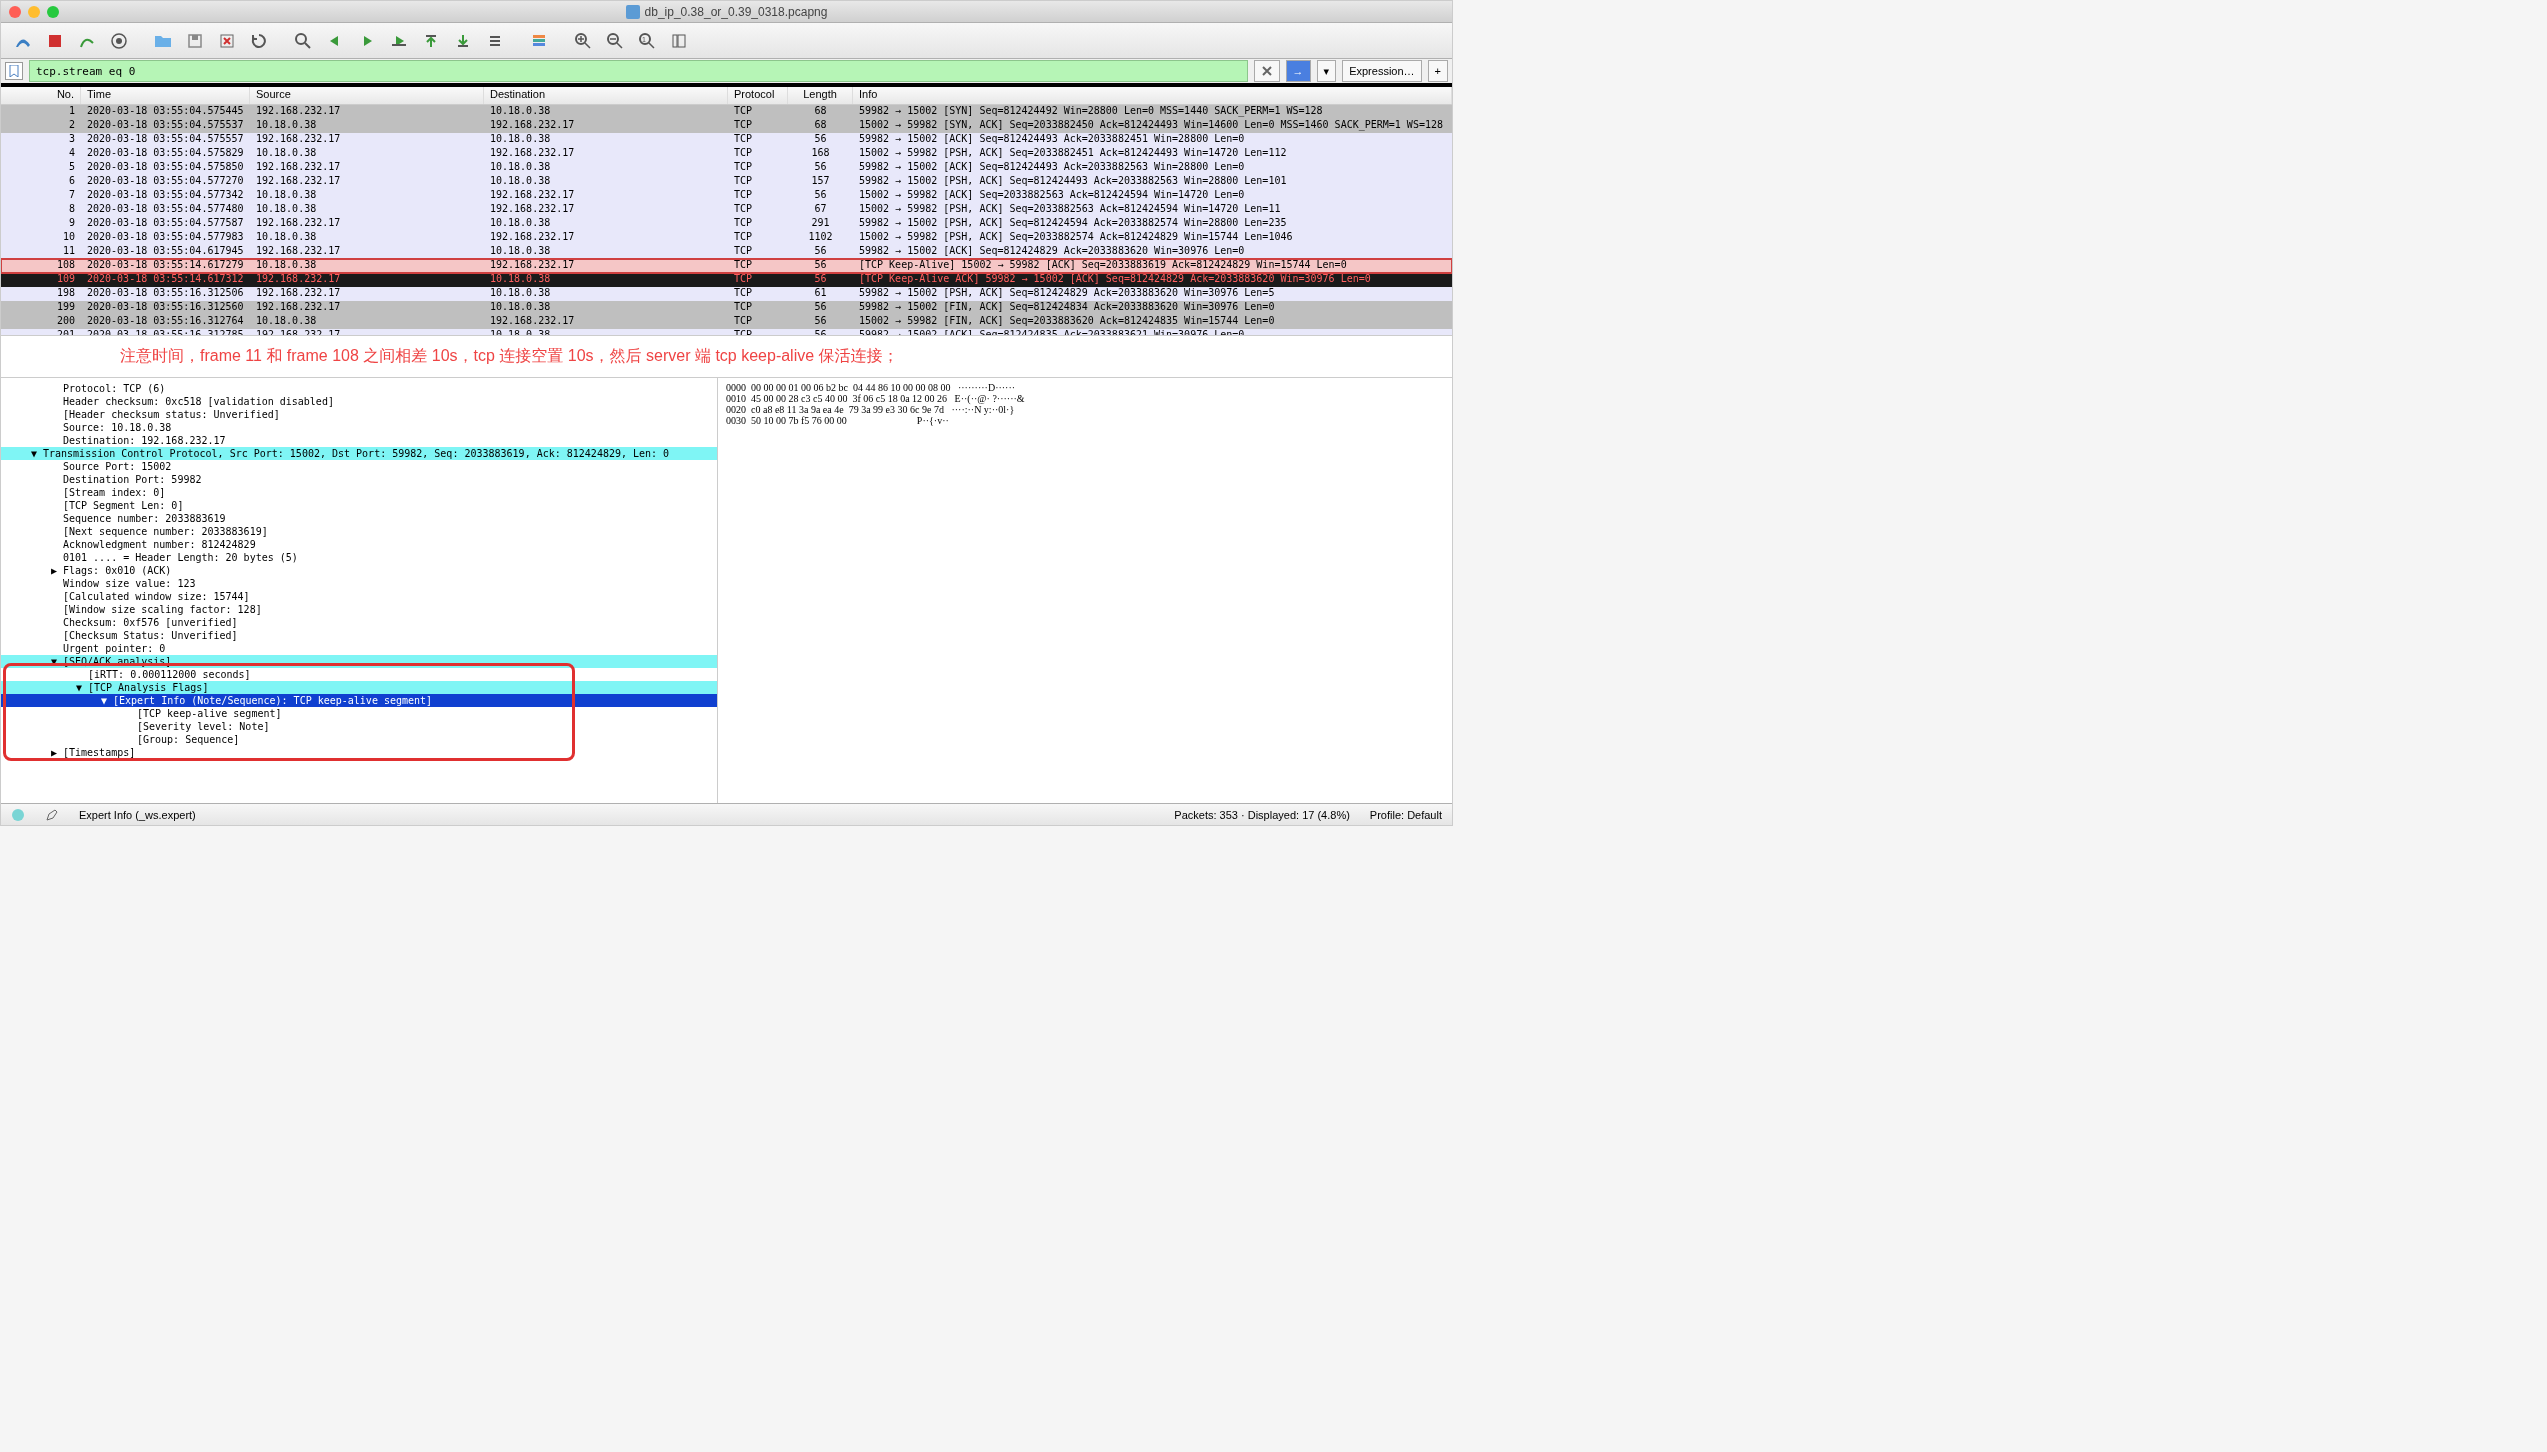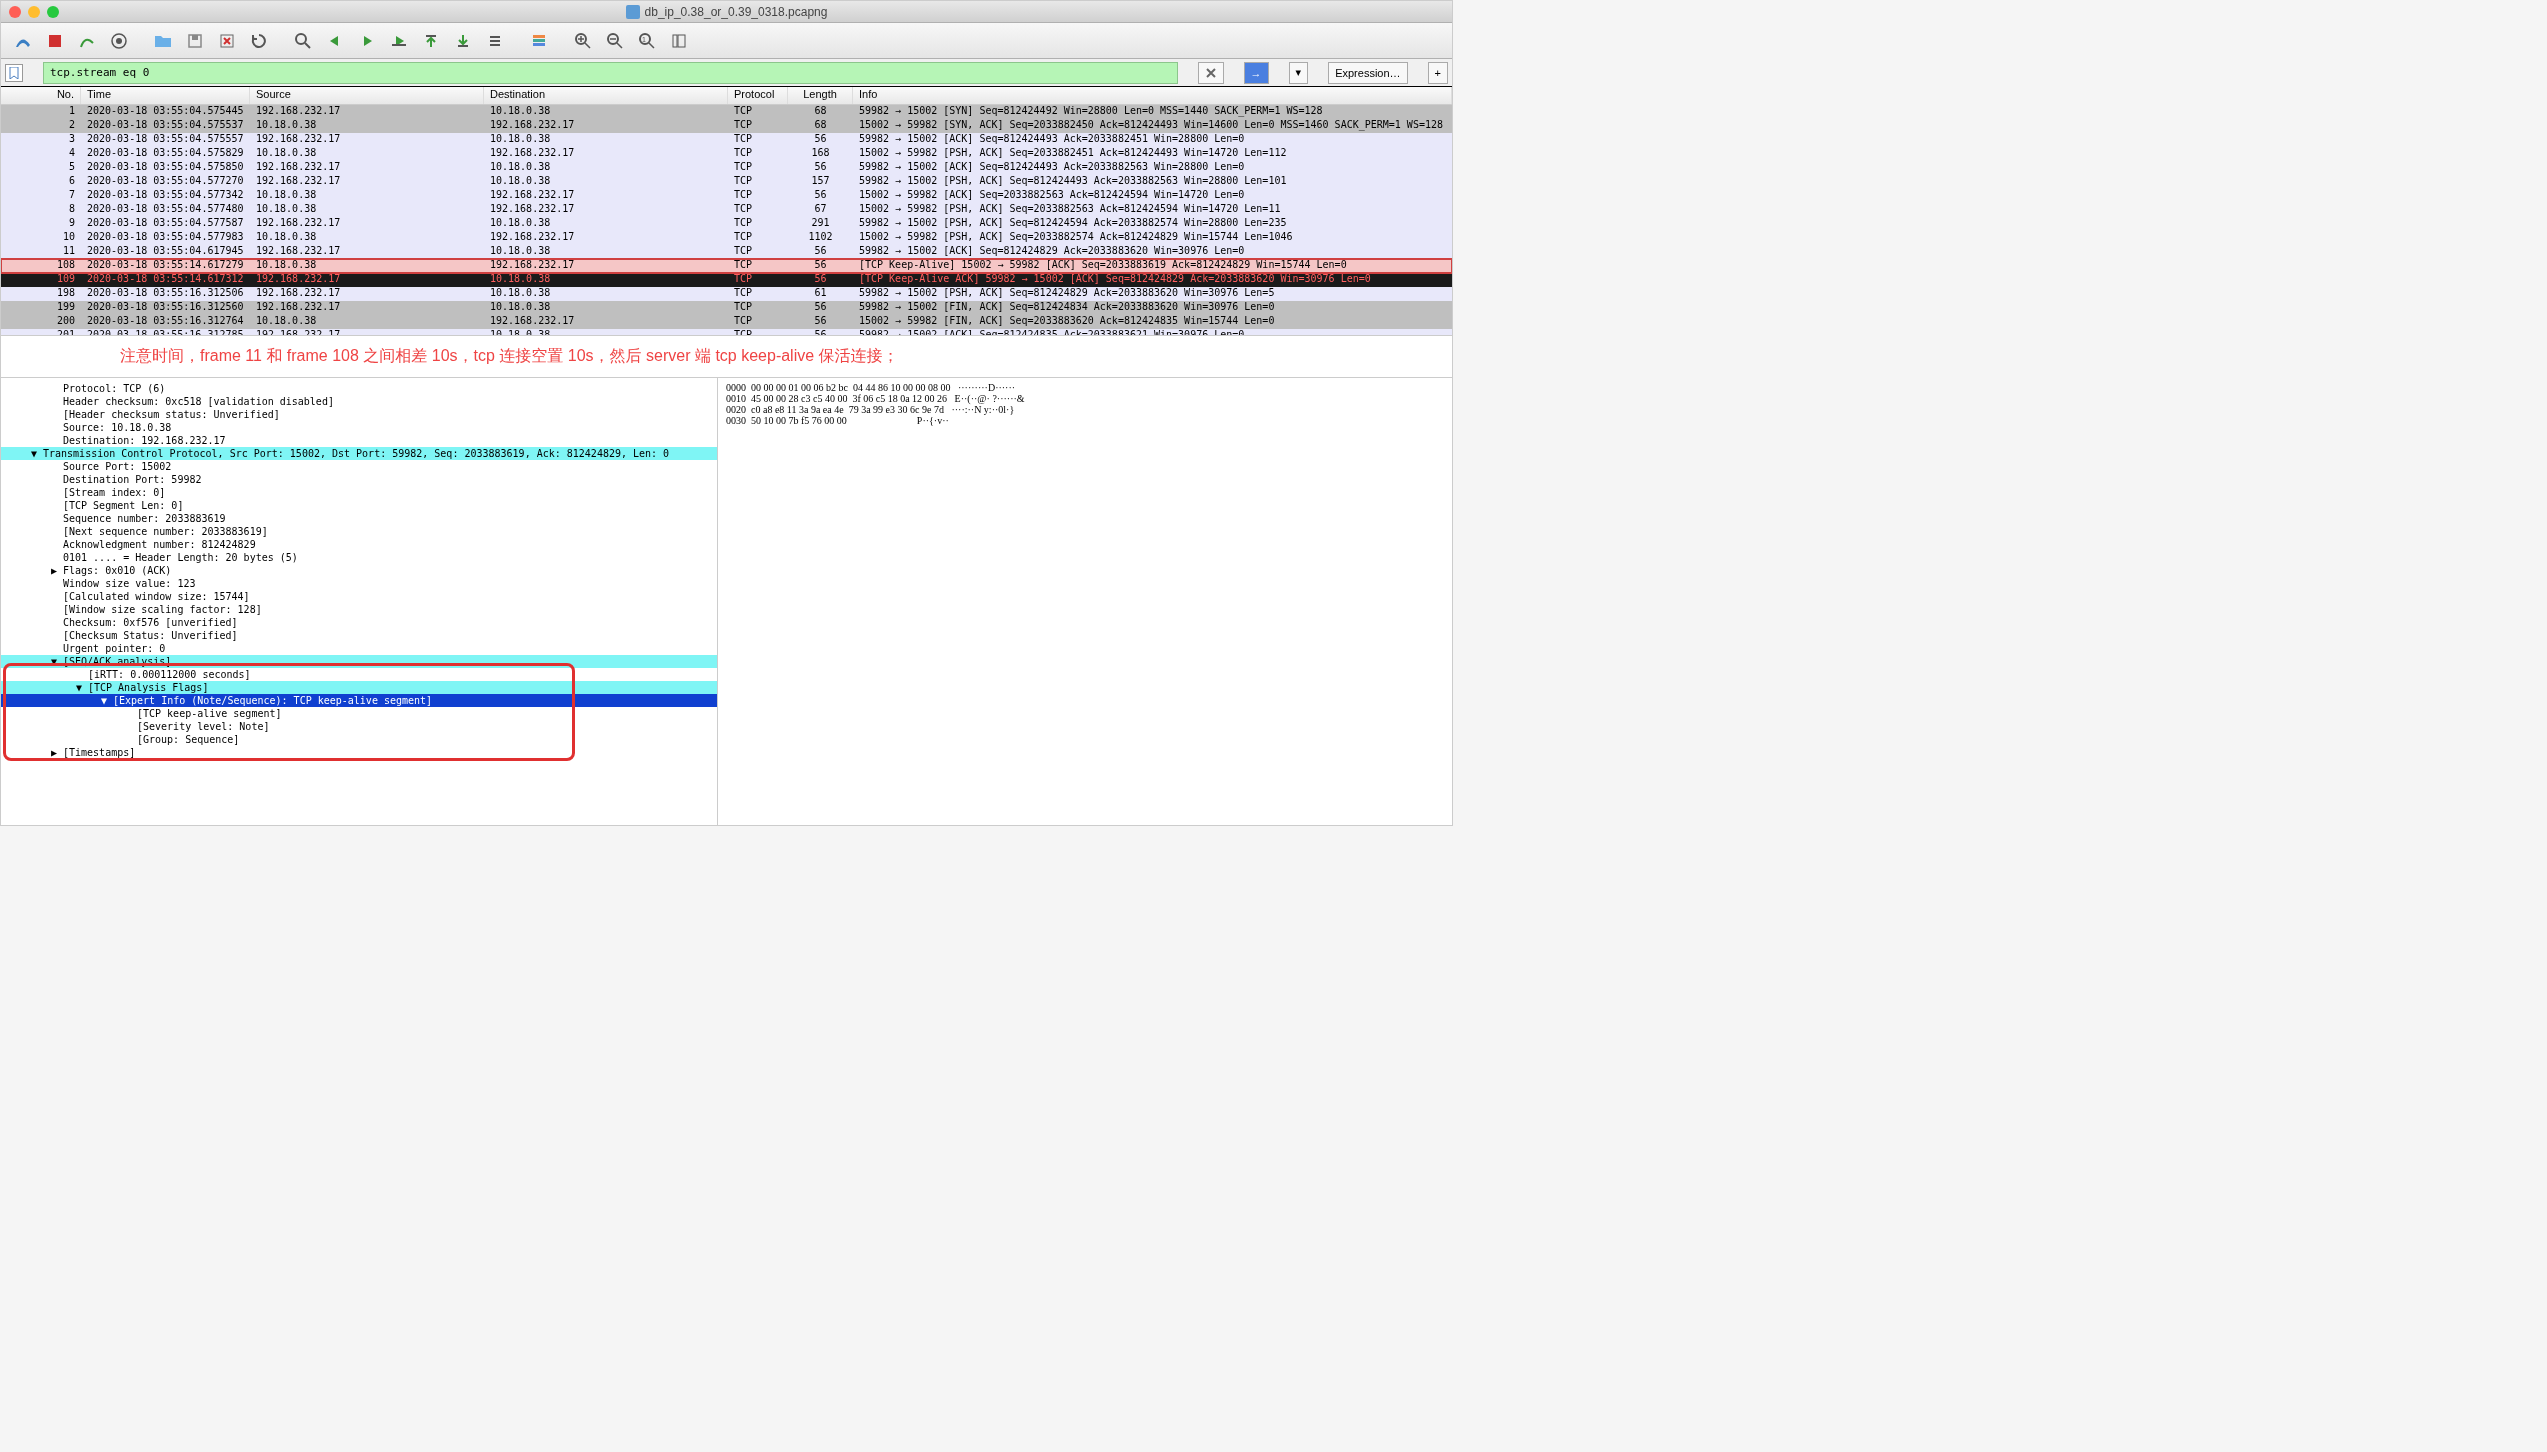--- a/index.html
+++ b/index.html
@@ -7,21 +7,21 @@
 .window{width:1453px;height:826px;background:#fff;display:flex;flex-direction:column;border:1px solid #ccc}
 .titlebar{height:22px;background:linear-gradient(#e8e8e8,#d0d0d0);display:flex;align-items:center;padding:0 8px;border-bottom:1px solid #b0b0b0;position:relative}
 .traffic{display:flex;gap:7px;position:absolute;left:8px}
 .dot{width:12px;height:12px;border-radius:50%}
 .dot.r{background:#ff5f56}.dot.y{background:#ffbd2e}.dot.g{background:#27c93f}
 .titlebar-title{margin:0 auto;font-size:12px;color:#444;display:flex;align-items:center;gap:5px}
 .file-icon{width:14px;height:14px;background:#5b9bd5;border-radius:2px;display:inline-block}
 .toolbar{height:36px;background:linear-gradient(#f7f7f7,#e5e5e5);display:flex;align-items:center;padding:0 8px;gap:4px;border-bottom:1px solid #b0b0b0}
 .tbtn{width:28px;height:28px;display:flex;align-items:center;justify-content:center;border-radius:3px}
 .tsep{width:8px}
-.filterbar{height:28px;display:flex;align-items:center;padding:0 4px;gap:20px;border-bottom:1px solid #000000;background:#f0f0f0}
+.filterbar{height:28px;display:flex;align-items:center;padding:0 4px;gap:6px;border-bottom:4px solid #000000;background:#f0f0f0}
 .filter-input{flex:1;height:22px;background:#b6f5b6;border:1px solid #8cc68c;padding:0 6px;font-family:monospace;font-size:11px;display:flex;align-items:center}
 .bookmark{width:18px;height:18px;border:1px solid #999;background:#fff;display:flex;align-items:center;justify-content:center}
 .filter-btn{height:22px;padding:0 6px;border:1px solid #aaa;background:#f8f8f8;font-size:11px;display:flex;align-items:center}
 .packet-list{height:249px;overflow:auto;background:#fff;border-bottom:1px solid #ccc;position:relative}
 .phdr{display:flex;background:linear-gradient(#fafafa,#e8e8e8);border-bottom:1px solid #ccc;height:18px;font-size:11px;position:sticky;top:0}
 .phdr>div{padding:1px 6px;border-right:1px solid #ddd}
 .prow{display:flex;height:14px;font-family:Menlo,monospace;font-size:10px}
 .prow>div{padding:0 6px;white-space:nowrap;overflow:hidden}
 .c-no{width:80px;text-align:right}
 .c-time{width:169px}
@@ -419,15 +419,27 @@
     <div class="redbox" style="top:285px"></div>
   </div>
   <div class="hex-pane" id="hex-rows">
         <div class="hex-line">0000  00 00 00 01 00 06 b2 bc  04 44 86 10 00 00 08 00   ·········D······</div>
         <div class="hex-line">0010  45 00 00 28 c3 c5 40 00  3f 06 c5 18 0a 12 00 26   E··(··@· ?······&amp;</div>
         <div class="hex-line">0020  c0 a8 e8 11 3a 9a ea 4e  79 3a 99 e3 30 6c 9e 7d   ····:··N y:··0l·}</div>
         <div class="hex-line">0030  50 10 00 7b f5 76 00 00                            P··{·v··</div>
       </div>
 </div>
 
+<div class="statusbar">
+  <svg width="14" height="14" viewBox="0 0 14 14">
+        <circle cx="7" cy="7" r="6" fill="#7ad5d5"></circle>
+      </svg>
+  <svg width="14" height="14" viewBox="0 0 14 14">
+        <path d="M2 12l2-6 6-4 2 2-4 6-6 2z" fill="none" stroke="#666"></path>
+      </svg>
+  <span>Expert Info (_ws.expert)</span>
+  <span class="spacer"></span>
+  <span>Packets: 353 · Displayed: 17 (4.8%)</span>
+  <span>Profile: Default</span>
+</div>
 
 </div>
 
 
 </body></html>

